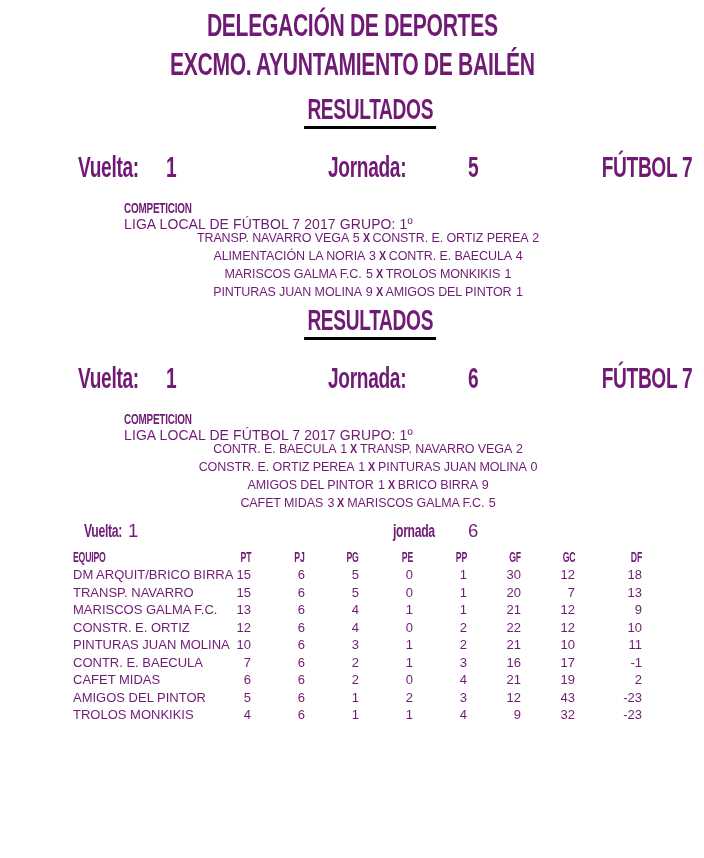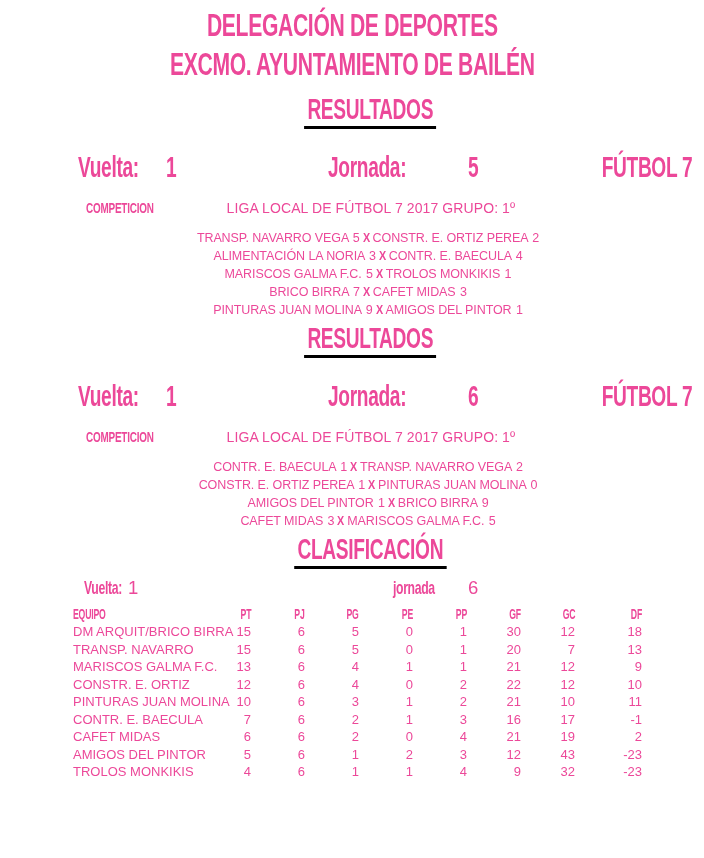--- a/index.html
+++ b/index.html
@@ -1,21 +1,21 @@
 <!DOCTYPE html>
 <html><head>
 <meta charset="utf-8">
 <style>
   html,body{margin:0;padding:0;background:#ffffff;}
   .page{
     position:relative;
     width:704px;height:858px;
     margin:0 auto;
     background:#ffffff;
-    color:#ec4899;
+    color:#701a75;
     font-family:"Liberation Sans",sans-serif;
     overflow:hidden;
   }
   
   .cond{
     display:inline-block;
     font-weight:700;
     letter-spacing:-0.5px;
     transform:scaleX(0.66);
     transform-origin:center center;
@@ -39,21 +39,21 @@
   .meta-row{position:relative;height:36px;margin-top:21px;font-size:29px;line-height:34px;}
   .meta-row>span{position:absolute;top:0;}
   .pos-vl{left:78px;}
   .pos-vv{left:166px;}
   .pos-jl{left:328px;}
   .pos-jv{left:468px;}
   .pos-cat{right:12px;}
 
   .comp-row{
     display:flex;align-items:baseline;
-    margin-top:13px;padding-left:86px;height:24px;
+    margin-top:13px;padding-left:86px;height:24px;flex-direction:column;
   }
   .comp-label{font-size:15px;letter-spacing:-0.3px;}
   .comp-name{font-size:14px;margin-left:38px;letter-spacing:0.1px;}
 
   .matches{margin-top:6px;text-align:center;}
   .match-line{font-size:12.5px;line-height:18px;letter-spacing:-0.1px;white-space:nowrap;padding-left:32px;}
   .mscore{margin-left:1px;}
   .xsep{
     display:inline-block;font-weight:700;font-size:13.5px;
     transform:scaleX(0.8);margin:0 2px;
@@ -99,21 +99,20 @@
       <span class="cond o-right pos-cat">FÚTBOL 7</span>
     </div>
     <div class="comp-row">
       <span class="cond o-left comp-label">COMPETICION</span>
       <span class="comp-name">LIGA LOCAL DE FÚTBOL 7 2017 GRUPO: 1º</span>
     </div>
     <div class="matches">
       <div class="match-line"><span>TRANSP. NAVARRO VEGA</span> <span class="mscore">5</span><span class="xsep">X</span><span>CONSTR. E. ORTIZ PEREA</span> <span class="mscore">2</span></div>
       <div class="match-line"><span>ALIMENTACIÓN LA NORIA</span> <span class="mscore">3</span><span class="xsep">X</span><span>CONTR. E. BAECULA</span> <span class="mscore">4</span></div>
       <div class="match-line"><span>MARISCOS GALMA F.C.</span> <span class="mscore">5</span><span class="xsep">X</span><span>TROLOS MONKIKIS</span> <span class="mscore">1</span></div>
-      <div class="match-line"><span>BRICO BIRRA</span> <span class="mscore">7</span><span class="xsep">X</span><span>CAFET MIDAS</span> <span class="mscore">3</span></div>
       <div class="match-line"><span>PINTURAS JUAN MOLINA</span> <span class="mscore">9</span><span class="xsep">X</span><span>AMIGOS DEL PINTOR</span> <span class="mscore">1</span></div>
     </div>
   </section>
 
   <section>
     <div class="sec-title-wrap mt2">
       <span class="cond sec-title">RESULTADOS</span>
     </div>
     <div class="meta-row">
       <span class="cond o-left pos-vl">Vuelta:</span>
@@ -128,23 +127,20 @@
     </div>
     <div class="matches">
       <div class="match-line"><span>CONTR. E. BAECULA</span> <span class="mscore">1</span><span class="xsep">X</span><span>TRANSP. NAVARRO VEGA</span> <span class="mscore">2</span></div>
       <div class="match-line"><span>CONSTR. E. ORTIZ PEREA</span> <span class="mscore">1</span><span class="xsep">X</span><span>PINTURAS JUAN MOLINA</span> <span class="mscore">0</span></div>
       <div class="match-line"><span>AMIGOS DEL PINTOR</span> <span class="mscore">1</span><span class="xsep">X</span><span>BRICO BIRRA</span> <span class="mscore">9</span></div>
       <div class="match-line"><span>CAFET MIDAS</span> <span class="mscore">3</span><span class="xsep">X</span><span>MARISCOS GALMA F.C.</span> <span class="mscore">5</span></div>
     </div>
   </section>
 
   <section>
-    <div class="sec-title-wrap mt2">
-      <span class="cond sec-title">CLASIFICACIÓN</span>
-    </div>
     <div class="meta-row-sm">
       <span class="cond o-left sm-vl">Vuelta:</span>
       <span class="sm-vv">1</span>
       <span class="cond o-left sm-jl">jornada</span>
       <span class="sm-jv">6</span>
     </div>
 
     <div class="standings">
       <div class="trow">
         <div class="th"><span class="cond o-left">EQUIPO</span></div>

